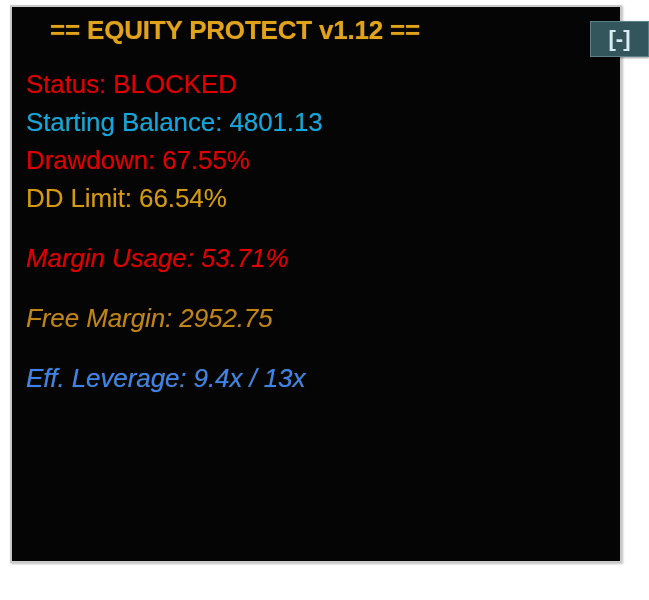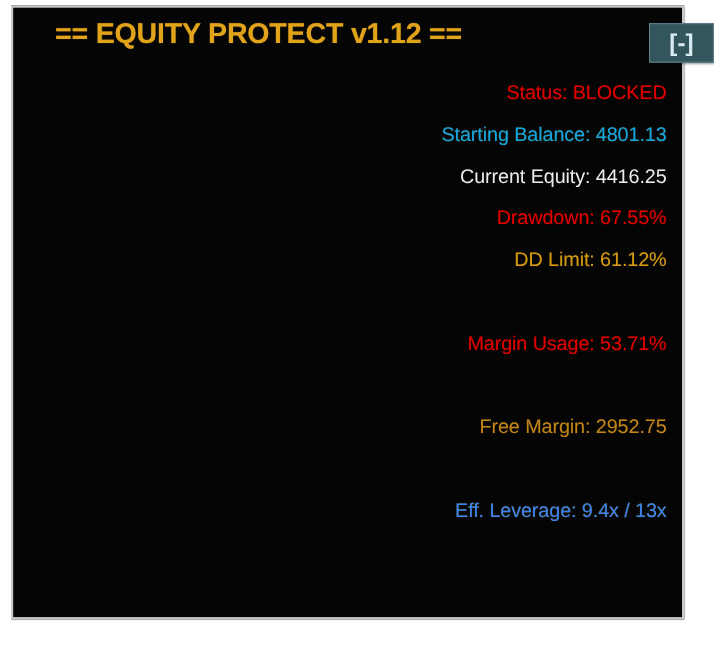--- a/index.html
+++ b/index.html
@@ -76,29 +76,29 @@
 
   
   .rows {
     position: absolute;
     left: 14px;
     top: 58px;
     width: 580px;
   }
 
   .stat-row {
-    font-size: 18px;
+    font-size: 26px;
     line-height: 38px;
     white-space: nowrap;
     letter-spacing: -0.1px;
-    text-align: right;
   }
 
   .group-gap {
-    margin-top: 38px;
+    margin-top: 22px;
+    font-style: italic;
   }
 
   .c-red    { color: #e00000; text-shadow: 0 0 1px rgba(224,0,0,0.45); }
   .c-yellow { color: #0ea5e9; text-shadow: 0 0 1px rgba(242,228,0,0.35); }
   .c-white  { color: #ececec; }
   .c-gold   { color: #d59a12; text-shadow: 0 0 1px rgba(213,154,18,0.35); }
   .c-orange { color: #c08417; text-shadow: 0 0 1px rgba(192,132,23,0.35); }
   .c-lime   { color: #3b82f6; text-shadow: 0 0 1px rgba(235,231,13,0.4); }
 </style>
 </head>
@@ -108,23 +108,22 @@
 
   <div id="panel">
 
     <div id="title-row">
       <div id="panel-title">== EQUITY PROTECT v1.12 ==</div>
     </div>
 
     <div class="rows" id="stat-rows">
         <div class="stat-row c-red">Status: BLOCKED</div>
         <div class="stat-row c-yellow">Starting Balance: 4801.13</div>
-        <div class="stat-row c-white">Current Equity: 4416.25</div>
         <div class="stat-row c-red">Drawdown: 67.55%</div>
-        <div class="stat-row c-gold">DD Limit: 61.12%</div>
+        <div class="stat-row c-gold">DD Limit: 66.54%</div>
         <div class="stat-row c-red group-gap">Margin Usage: 53.71%</div>
         <div class="stat-row c-orange group-gap">Free Margin: 2952.75</div>
         <div class="stat-row c-lime group-gap">Eff. Leverage: 9.4x / 13x</div>
       </div>
 
   </div>
 
   <div id="collapse-button">[-]</div>
 
 </div>

